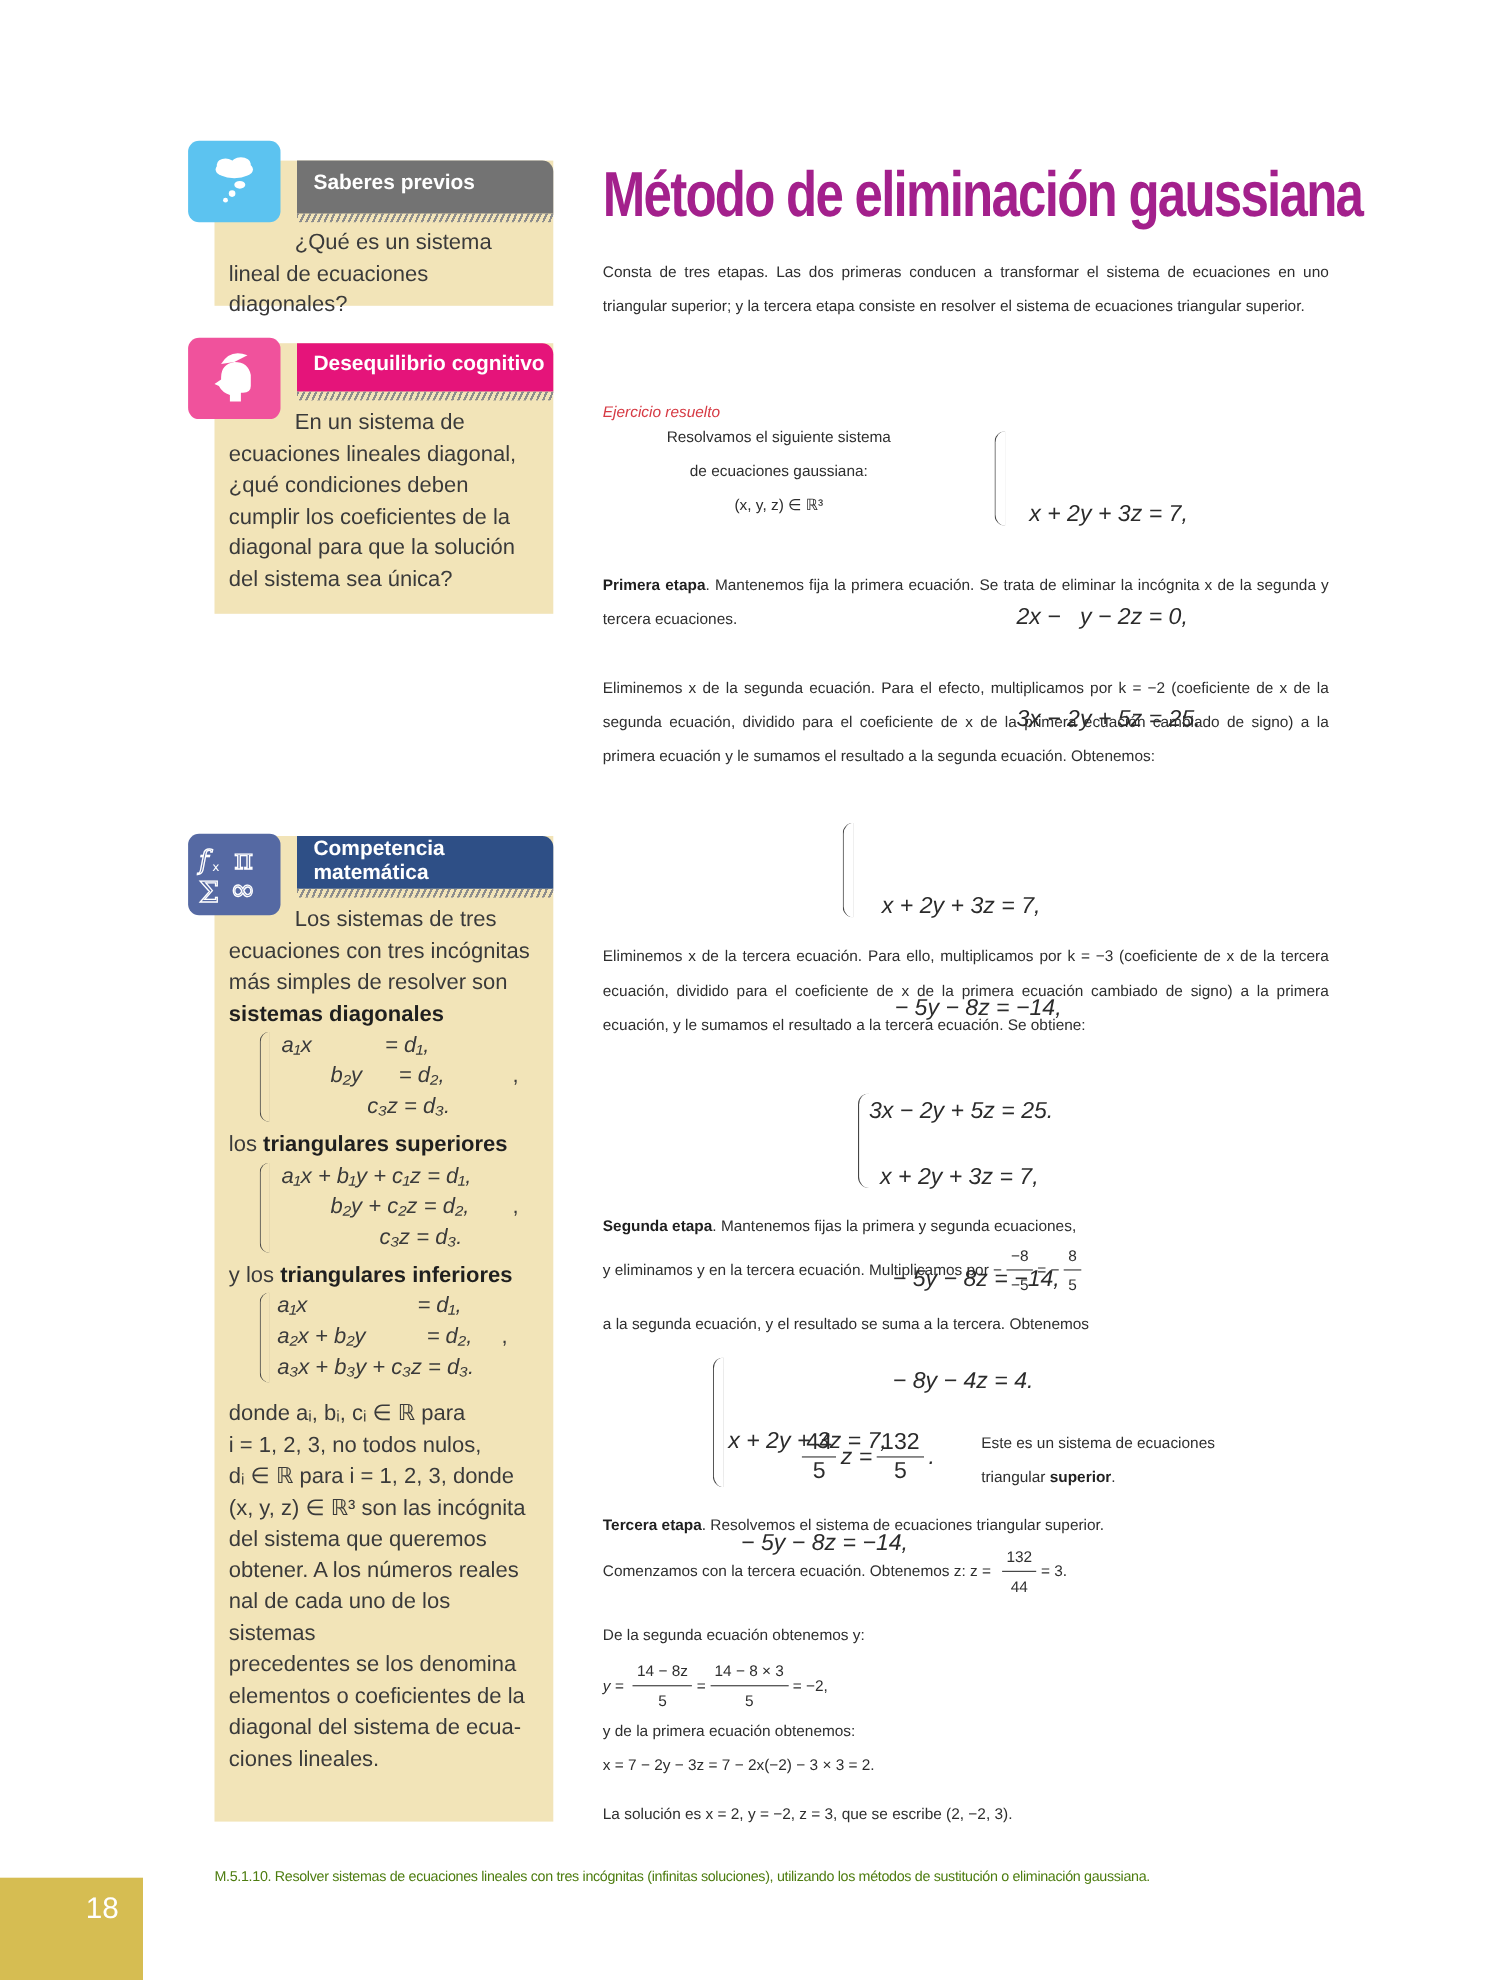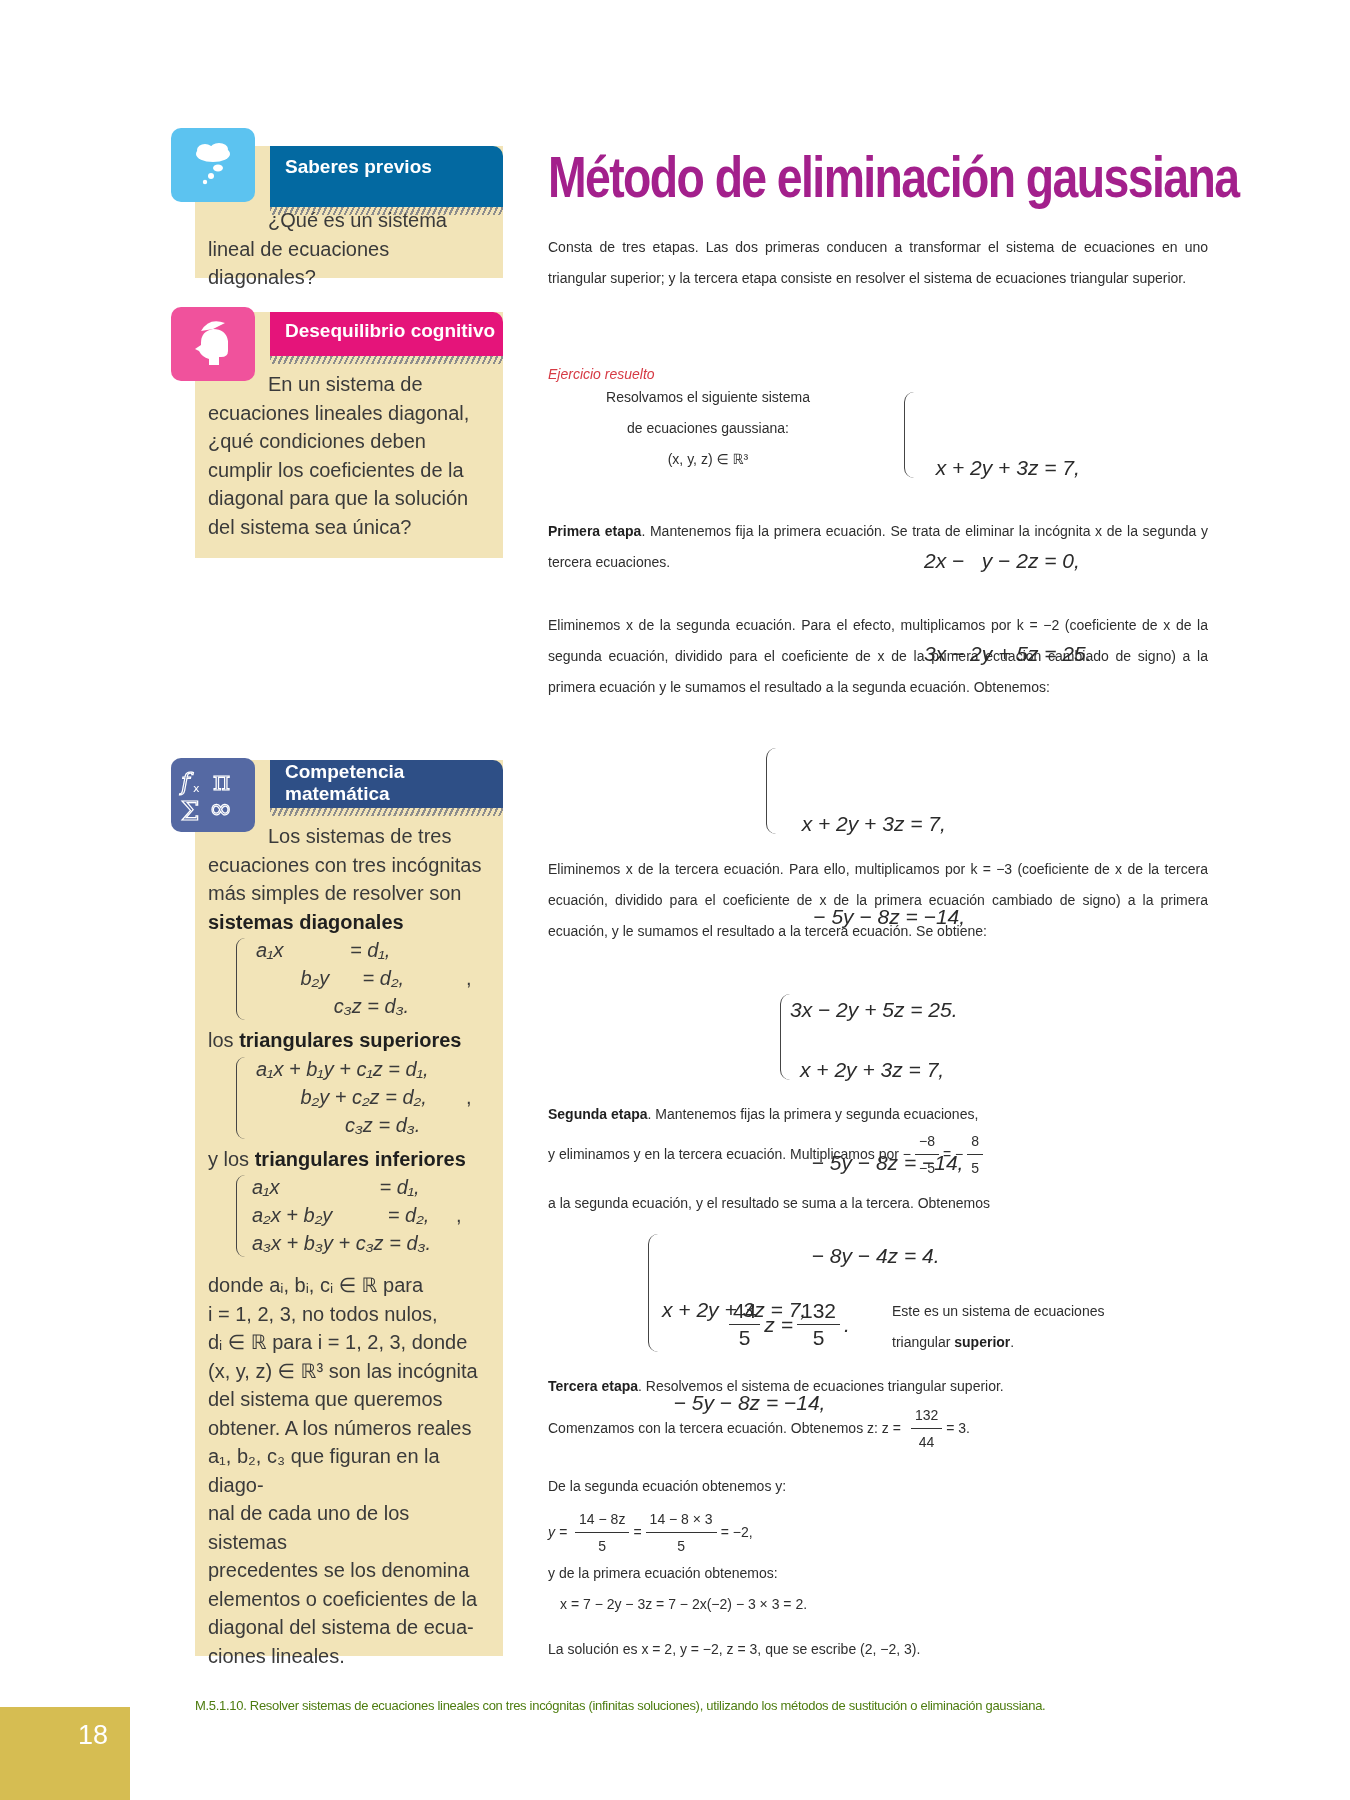--- a/index.html
+++ b/index.html
@@ -36,21 +36,21 @@
   .frac .den { padding:0 4px; }
 
   .pageblock { left:0; top:1707px; width:130px; height:93px; background:#d6bd52; }
   .pagenum { left:78px; top:1720px; font-size:27px; color:#fff; }
   .footnote { left:195px; top:1698px; font-size:13px; color:#4d7c0f; letter-spacing:-0.3px; }
 </style>
 </head>
 <body>
 
 <div class="box" style="top:146px;height:132px;">
-  <div class="box-head" style="background:#0369a1;height:61px;">
+  <div class="box-head" style="background:#737373;height:48px;">
     <span>Saberes previos</span>
     <div class="hatch"></div>
   </div>
   <div class="tile" style="background:#5cc3f0;">
     <svg width="84" height="74" viewBox="0 0 84 74">
       <ellipse cx="42" cy="26" rx="17" ry="8" fill="#fff"></ellipse>
       <ellipse cx="34" cy="22" rx="8" ry="6" fill="#fff"></ellipse>
       <ellipse cx="48" cy="21" rx="9" ry="6" fill="#fff"></ellipse>
       <ellipse cx="47" cy="40" rx="5" ry="3.5" fill="#fff"></ellipse>
       <circle cx="40" cy="48" r="3" fill="#fff"></circle>
@@ -125,21 +125,20 @@
       </div>
       <div style="position:absolute;left:220px;top:28px;font-style:normal;">,</div>
     </div>
     <div style="margin-top:12px;">
       <div>donde aᵢ, bᵢ, cᵢ ∈ ℝ para</div>
       <div>i = 1, 2, 3, no todos nulos,</div>
       <div>dᵢ ∈ ℝ para i = 1, 2, 3, donde</div>
       <div>(x, y, z) ∈ ℝ³ son las incógnita</div>
       <div>del sistema que queremos</div>
       <div>obtener. A los números reales</div>
-      <div>a₁, b₂, c₃ que figuran en la diago-</div>
       <div>nal de cada uno de los sistemas</div>
       <div>precedentes se los denomina</div>
       <div>elementos o coeficientes de la</div>
       <div>diagonal del sistema de ecua-</div>
       <div>ciones lineales.</div>
     </div>
   </div>
 </div>
 
 <div class="abs title">Método de eliminación gaussiana</div>
@@ -234,19 +233,19 @@
       <span class="den">5</span>
     </span>
   <span>=</span>
   <span class="frac">
       <span class="num">14 − 8 × 3</span>
       <span class="den">5</span>
     </span>
   <span>= −2,</span>
 </div>
 <div class="p" style="top:1558px;">y de la primera ecuación obtenemos:</div>
-<div class="p" style="top:1589px;margin-left:12px;">x = 7 − 2y − 3z = 7 − 2x(−2) − 3 × 3 = 2.</div>
+<div class="p" style="top:1589px;">x = 7 − 2y − 3z = 7 − 2x(−2) − 3 × 3 = 2.</div>
 
 <div class="p" style="top:1634px;">La solución es x = 2, y = −2, z = 3, que se escribe (2, −2, 3).</div>
 
 <div class="abs footnote">M.5.1.10. Resolver sistemas de ecuaciones lineales con tres incógnitas (infinitas soluciones), utilizando los métodos de sustitución o eliminación gaussiana.</div>
 <div class="abs pageblock"></div>
 <div class="abs pagenum">18</div>
 
 </body></html>

